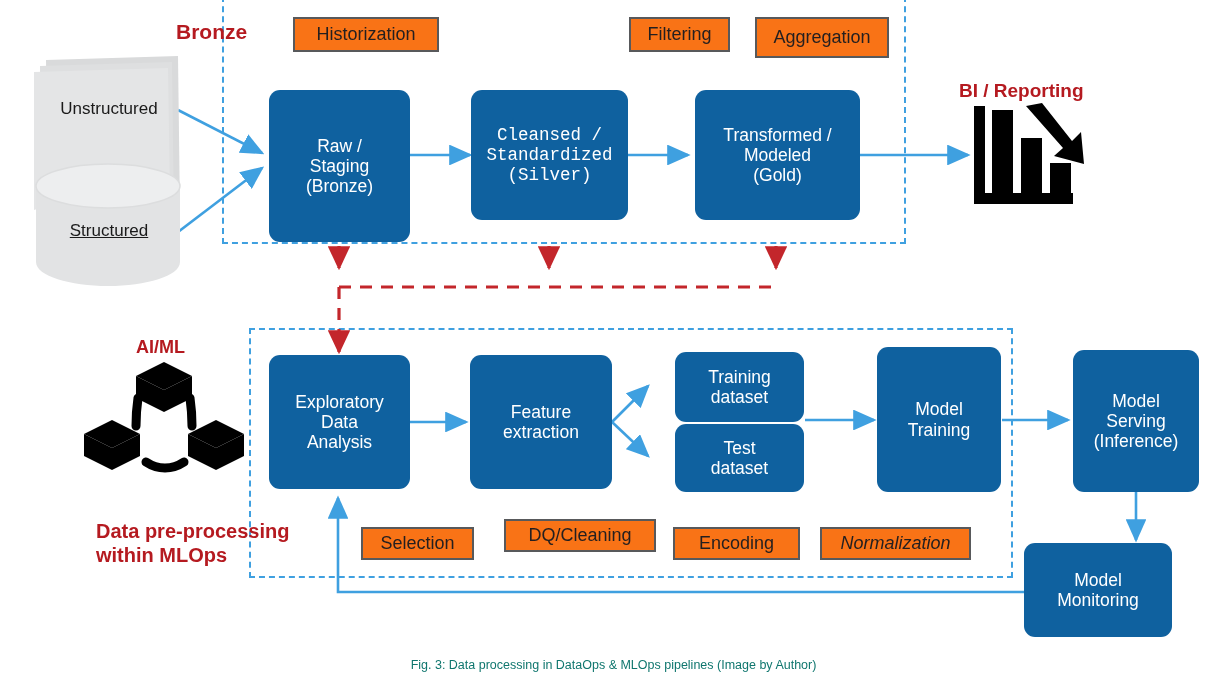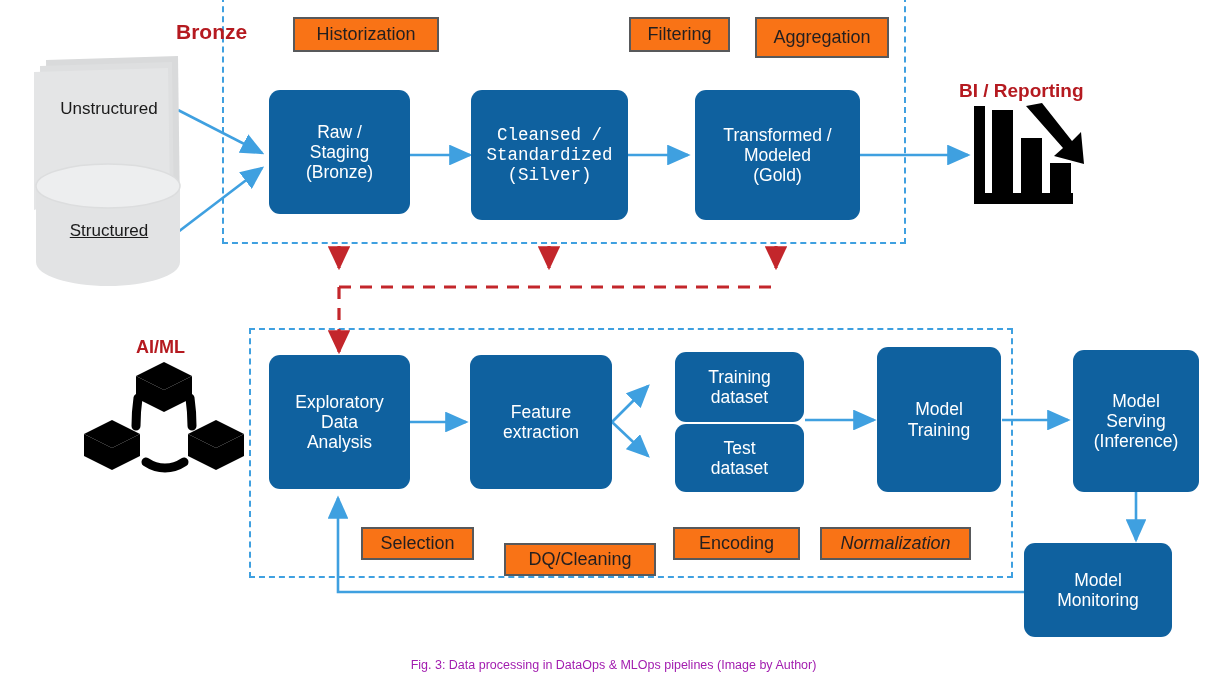--- a/index.html
+++ b/index.html
@@ -28,21 +28,21 @@
          background:transparent;}
 
   
   .redlabel{position:absolute;color:#B51A20;font-weight:bold;z-index:4;
             line-height:1.18;white-space:pre-line;}
 
   
   .srclabel{position:absolute;z-index:3;color:#1A1A1A;font-size:17px;}
 
   .caption{position:absolute;left:0;top:658px;width:1227px;text-align:center;
-           color:#a21caf;font-size:12.5px;z-index:5;}
+           color:#0f766e;font-size:12.5px;z-index:5;}
 </style>
 </head>
 <body>
 
 <div id="stage">
 
   <div class="group" style="left:222px;top:-14px;width:684px;height:258px;border-top:none;"></div>
 
   <div class="group" style="left:249px;top:328px;width:764px;height:250px;"></div>
 
@@ -128,32 +128,34 @@
 
   <div class="srclabel" style="left:44px;top:99px;width:130px;text-align:center;">Unstructured</div>
   <div class="srclabel" style="left:44px;top:221px;width:130px;text-align:center;text-decoration:underline;">Structured</div>
 
   <div class="redlabel" style="left:176px;top:20px;font-size:21px;">Bronze</div>
 
   <div class="redlabel" style="left:959px;top:80px;font-size:19px;">BI / Reporting</div>
 
   <div class="redlabel" style="left:136px;top:337px;font-size:18px;">AI/ML</div>
 
+  <div class="redlabel" style="left:96px;top:520px;font-size:20px;">Data pre-processing
+within MLOps</div>
 
   <div class="chip" style="left:293px;top:17px;width:146px;height:35px;">
     <span>Historization</span>
   </div>
   <div class="chip" style="left:629px;top:17px;width:101px;height:35px;">
     <span>Filtering</span>
   </div>
   <div class="chip" style="left:755px;top:17px;width:134px;height:41px;">
     <span>Aggregation</span>
   </div>
 
-  <div class="node" style="left:269px;top:90px;width:141px;height:124px;">
+  <div class="node" style="left:269px;top:90px;width:141px;height:152px;">
     <span>Raw /
 Staging
 (Bronze)</span>
   </div>
   <div class="node" style="left:471px;top:90px;width:157px;height:130px;font-family:Liberation Mono, monospace;">
     <span>Cleansed /
 Standardized
 (Silver)</span>
   </div>
   <div class="node" style="left:695px;top:90px;width:165px;height:130px;">
@@ -189,21 +191,21 @@
 (Inference)</span>
   </div>
   <div class="node" style="left:1024px;top:543px;width:148px;height:94px;">
     <span>Model
 Monitoring</span>
   </div>
 
   <div class="chip" style="left:361px;top:527px;width:113px;height:33px;">
     <span>Selection</span>
   </div>
-  <div class="chip" style="left:504px;top:543px;width:152px;height:33px;">
+  <div class="chip" style="left:504px;top:519px;width:152px;height:33px;">
     <span>DQ/Cleaning</span>
   </div>
   <div class="chip" style="left:673px;top:527px;width:127px;height:33px;">
     <span>Encoding</span>
   </div>
   <div class="chip" style="left:820px;top:527px;width:151px;height:33px;font-style:italic;">
     <span>Normalization</span>
   </div>
 
   <div class="caption">Fig. 3: Data processing in DataOps &amp; MLOps pipelines (Image by Author)</div>

